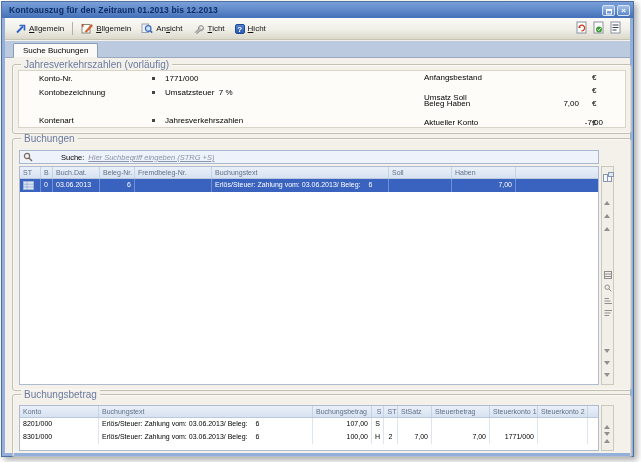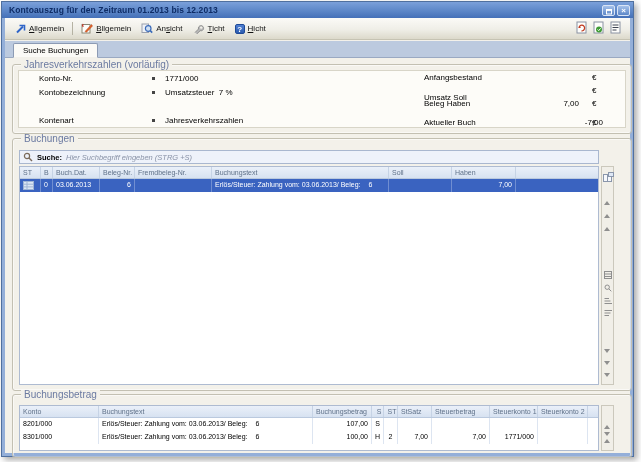--- a/index.html
+++ b/index.html
@@ -48,22 +48,22 @@
               background:#fdfcf8; border:1px solid #d8d5c8; }
   .fld { position:absolute; font-size:8px; color:#000; white-space:pre; }
   .bullet { position:absolute; width:3px; height:3px; background:#444; }
   .rval { position:absolute; width:100px; text-align:right; font-size:8px; color:#000; }
   .euro { position:absolute; font-size:8px; color:#000; }
   
   #g2 { left:7px; top:80px; width:620px; height:253px; }
   .search-row { position:absolute; left:6px; top:11px; width:580px; height:14px;
                 background:#eef2fa; border:1px solid #a9b7cf; display:flex; align-items:center;
                 font-size:7.5px; padding-left:3px; gap:4px; }
-  .search-label { font-weight:bold; color:#000; }
-  .search-ph { font-style:italic; color:#8a93a8; }
+  .search-label { font-weight:normal; color:#000;margin-left:24px; }
+  .search-ph { font-style:italic; color:#8a93a8;text-decoration:underline; }
   .grid { position:absolute; left:6px; top:27px; width:580px; height:219px;
           background:#ffffff; border:1px solid #aebbd1; }
   .ghead { display:flex; height:12px; background:linear-gradient(180deg,#eaf0f9,#d7e2f1);
            border-bottom:1px solid #bac9de; font-size:7px; color:#5f7189; line-height:11px; }
   .th { padding-left:3px; border-right:1px solid #c6d3e5; overflow:hidden; white-space:nowrap; }
   .trow { display:flex; height:13px; background:#3a63c0; color:#fff; font-size:7px;
           line-height:12px; }
   .td { padding:0 3px; border-right:1px solid rgba(255,255,255,.28); overflow:hidden;
         white-space:nowrap; }
   .c-st{width:21px;} .c-b{width:12px;} .c-dat{width:47px;} .c-beleg{width:35px;text-align:right;}
@@ -198,21 +198,21 @@
           <span class="euro" style="left:573px; top:2px;">€</span>
 
           <span class="fld" style="left:405px; top:22px;">Umsatz Soll</span>
           <span class="rval" style="left:460px; top:15px;"></span>
           <span class="euro" style="left:573px; top:15px;">€</span>
 
           <span class="fld" style="left:405px; top:28px;">Beleg Haben</span>
           <span class="rval" style="left:460px; top:28px;">7,00</span>
           <span class="euro" style="left:573px; top:28px;">€</span>
 
-          <span class="fld" style="left:405px; top:47px;">Aktueller Buch</span>
+          <span class="fld" style="left:405px; top:47px;">Aktueller Konto</span>
           <span class="rval" style="left:484px; top:47px;">-7,00</span>
           <span class="euro" style="left:573px; top:47px;">€</span>
         </div>
       </div>
 
       <div class="group" id="g2">
         <div class="group-label">Buchungen</div>
 
         <div class="search-row">
           <svg width="10" height="10" viewBox="0 0 10 10">

